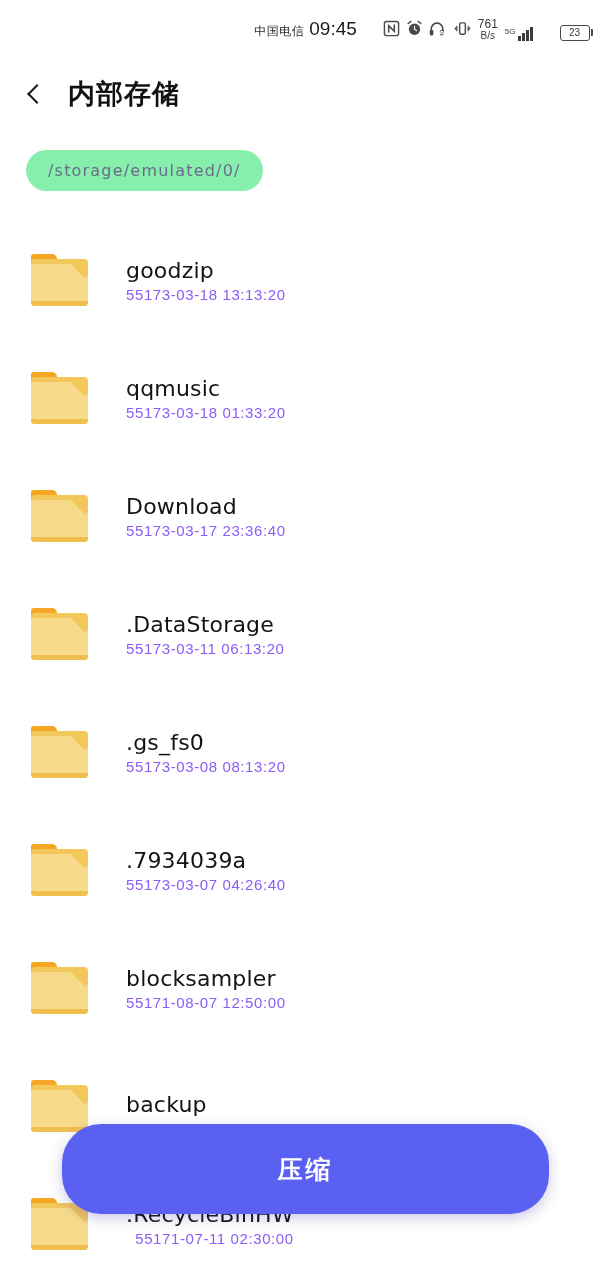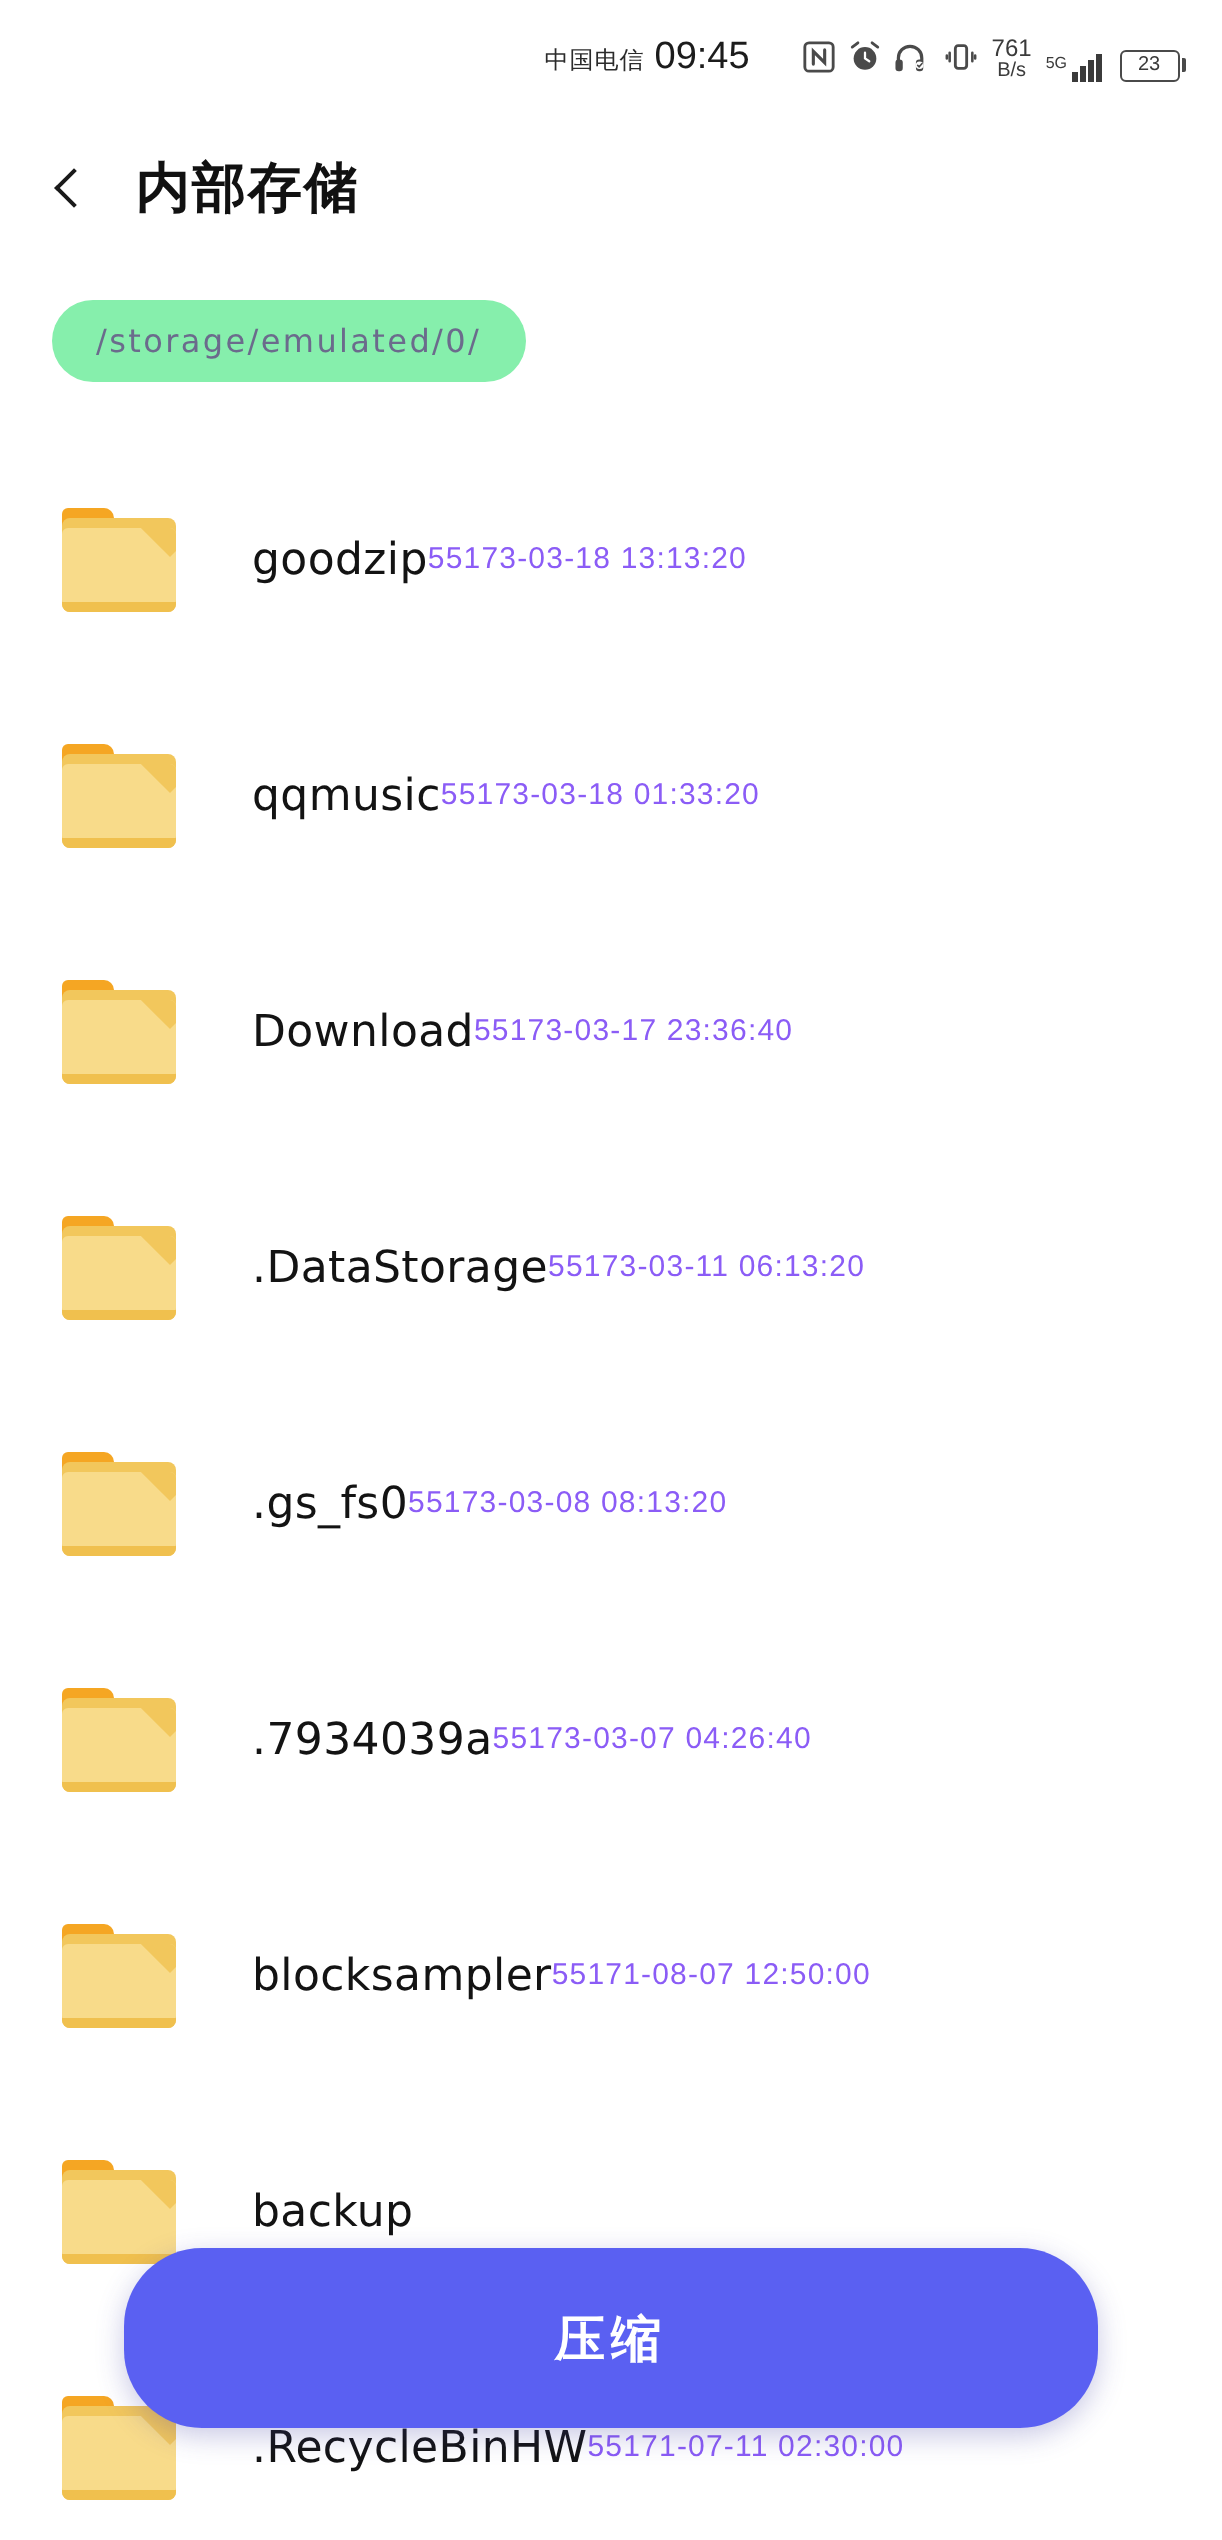--- a/index.html
+++ b/index.html
@@ -71,21 +71,21 @@
     font-size: 8px;
     color: #3b3b3b;
     font-family: "Liberation Sans", sans-serif;
     align-self: flex-start;
     margin-right: 1px;
   }
   .bar { width: 3px; background: #3b3b3b; display: block; }
   .battery {
     display: flex;
     align-items: center;
-    margin-left: 3px;
+    margin-left: 21px;
   }
   .batt-body {
     width: 30px; height: 16px;
     border: 1.6px solid #4a4a4a;
     border-radius: 3px;
     display: flex; align-items: center; justify-content: center;
     font-size: 10px;
     color: #3b3b3b;
     font-family: "Liberation Sans", sans-serif;
     box-sizing: border-box;
@@ -194,21 +194,21 @@
   .folder-base {
     position: absolute;
     left: 1px; bottom: 2px;
     width: 57px; height: 5px;
     background: #f0c04e;
     border-radius: 0 0 4px 4px;
   }
   .file-meta {
     margin-left: 36px;
     display: flex;
-    flex-direction: row;
+    flex-direction: column;
     justify-content: center;
   }
   .file-name {
     font-size: 22px;
     color: #131313;
     font-family: "DejaVu Sans", sans-serif;
     letter-spacing: 0.2px;
   }
   .file-date {
     font-size: 15px;

